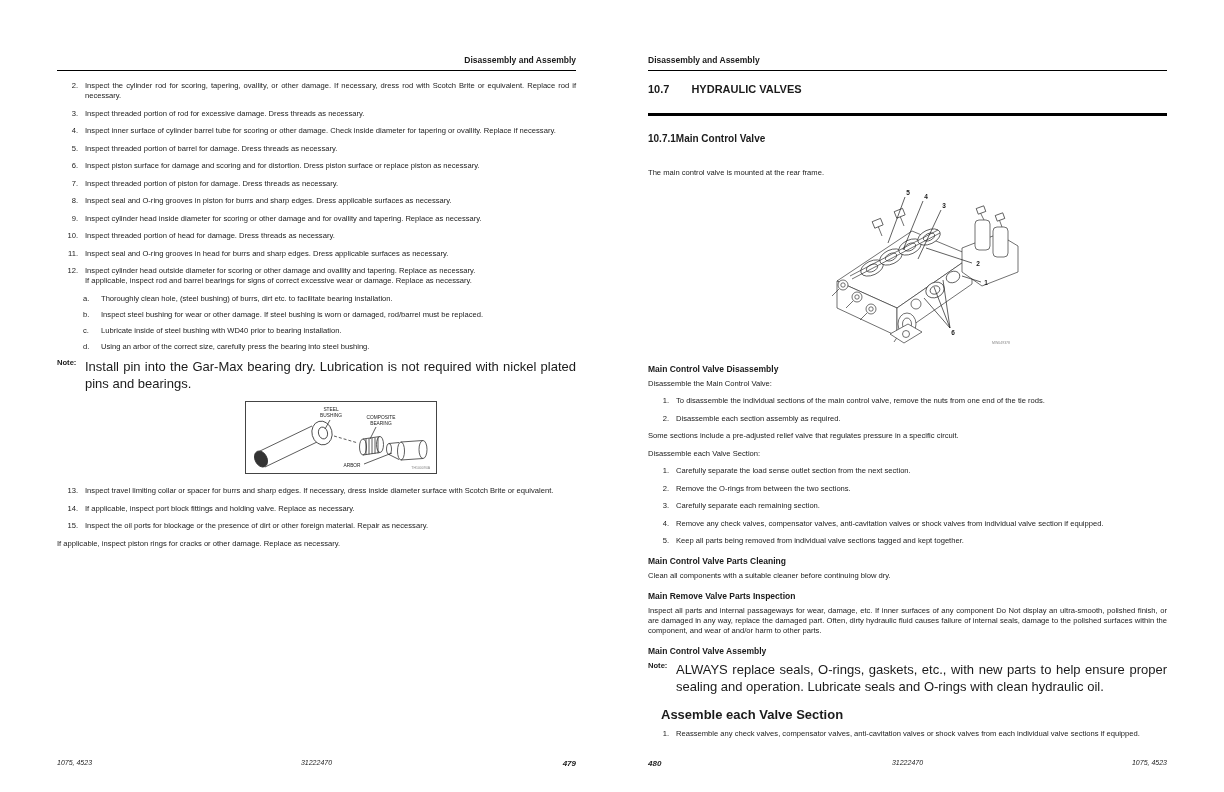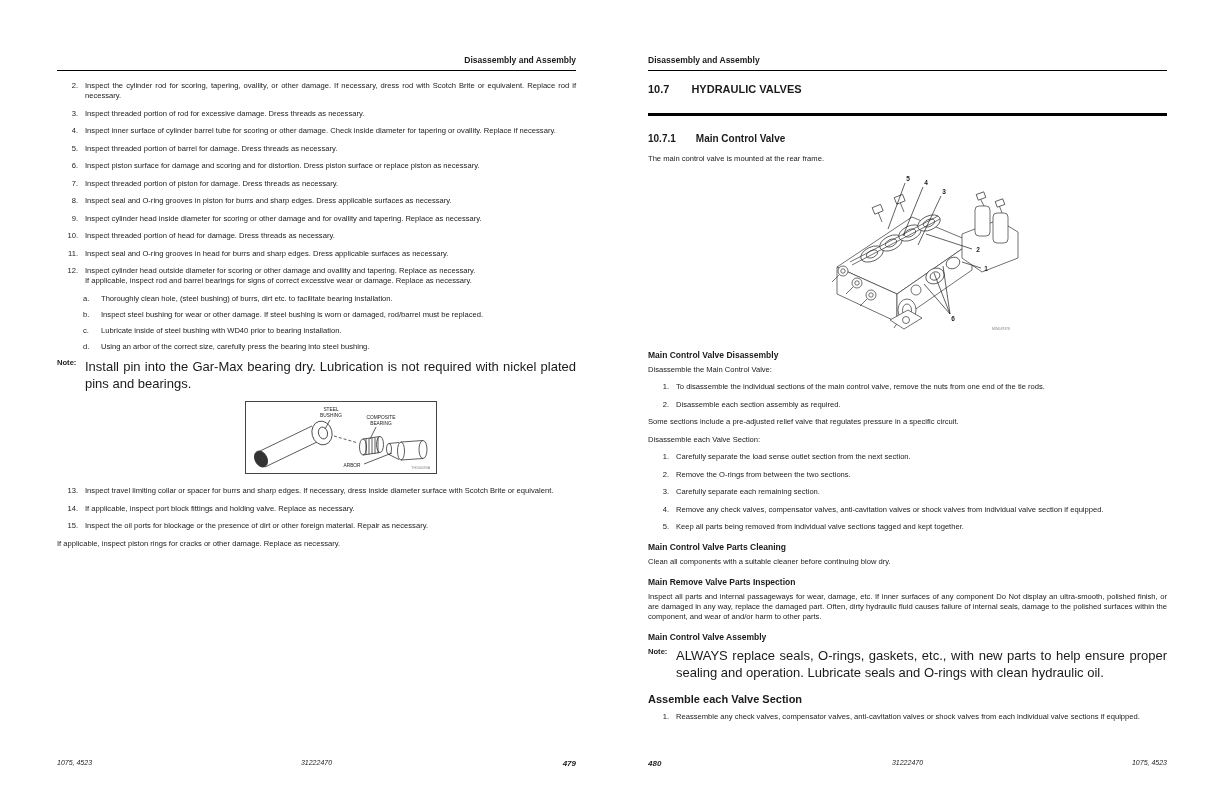--- a/index.html
+++ b/index.html
@@ -17,24 +17,24 @@
   .li-text{flex:1;white-space:pre-line;}
   .sublist .li-row{margin:0 0 6px 26px;}
   .sublist .li-num{width:12px;text-align:left;padding-right:6px;}
   .note-row{display:flex;margin:4px 0 9px 0;}
   .note-label{flex:none;width:28px;font-size:7.6px;font-weight:bold;line-height:1.32;}
   .note-text{flex:1;font-size:13px;line-height:1.32;text-align:justify;}
   .fig-box{width:190px;height:71px;border:1px solid #444;margin:4px 0 12px 188px;background:#fff;}
   .sec-head{margin-top:12px;padding-bottom:18px;border-bottom:3px solid #000;font-size:11px;font-weight:bold;}
   .sec-head .sec-num{margin-right:22px;}
   .sub-head{margin-top:17px;font-size:10px;font-weight:bold;}
-  .sub-head .sec-num{margin-right:20px;}
-  .intro{margin-top:10px;}
+  .sub-head .sec-num{}
+  .intro{margin-top:24px;}
   .h3{font-size:8.5px;font-weight:bold;margin:10px 0 5px 0;}
-  .h4{font-size:11px;font-weight:bold;margin:11px 0 7px 0;}
+  .h4{font-size:13px;font-weight:bold;margin:11px 0 7px 13px;}
   .seg{font-size:7.6px;line-height:1.32;}
   .seg.b{font-weight:bold;}
   .para-seg{margin:0 0 7.5px 0;text-align:justify;}
   .valve-fig{width:236px;height:168px;margin:3px 0 4px 164px;}
   .footer{position:absolute;top:751px;left:0;width:100%;display:flex;font-size:7px;color:#222;}
   .footer>div{flex:1;font-style:italic;}
   .f-center{text-align:center;}
   .f-right{text-align:right;}
   .pageno{font-weight:bold;font-size:8px;}
   svg text{font-family:"Liberation Sans",sans-serif;}

